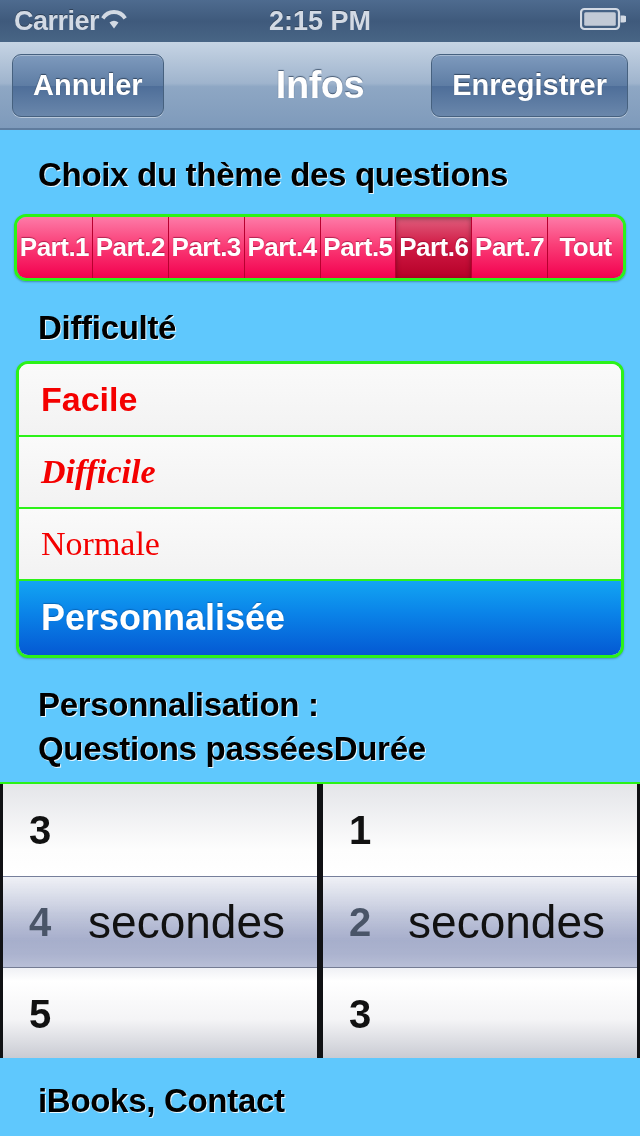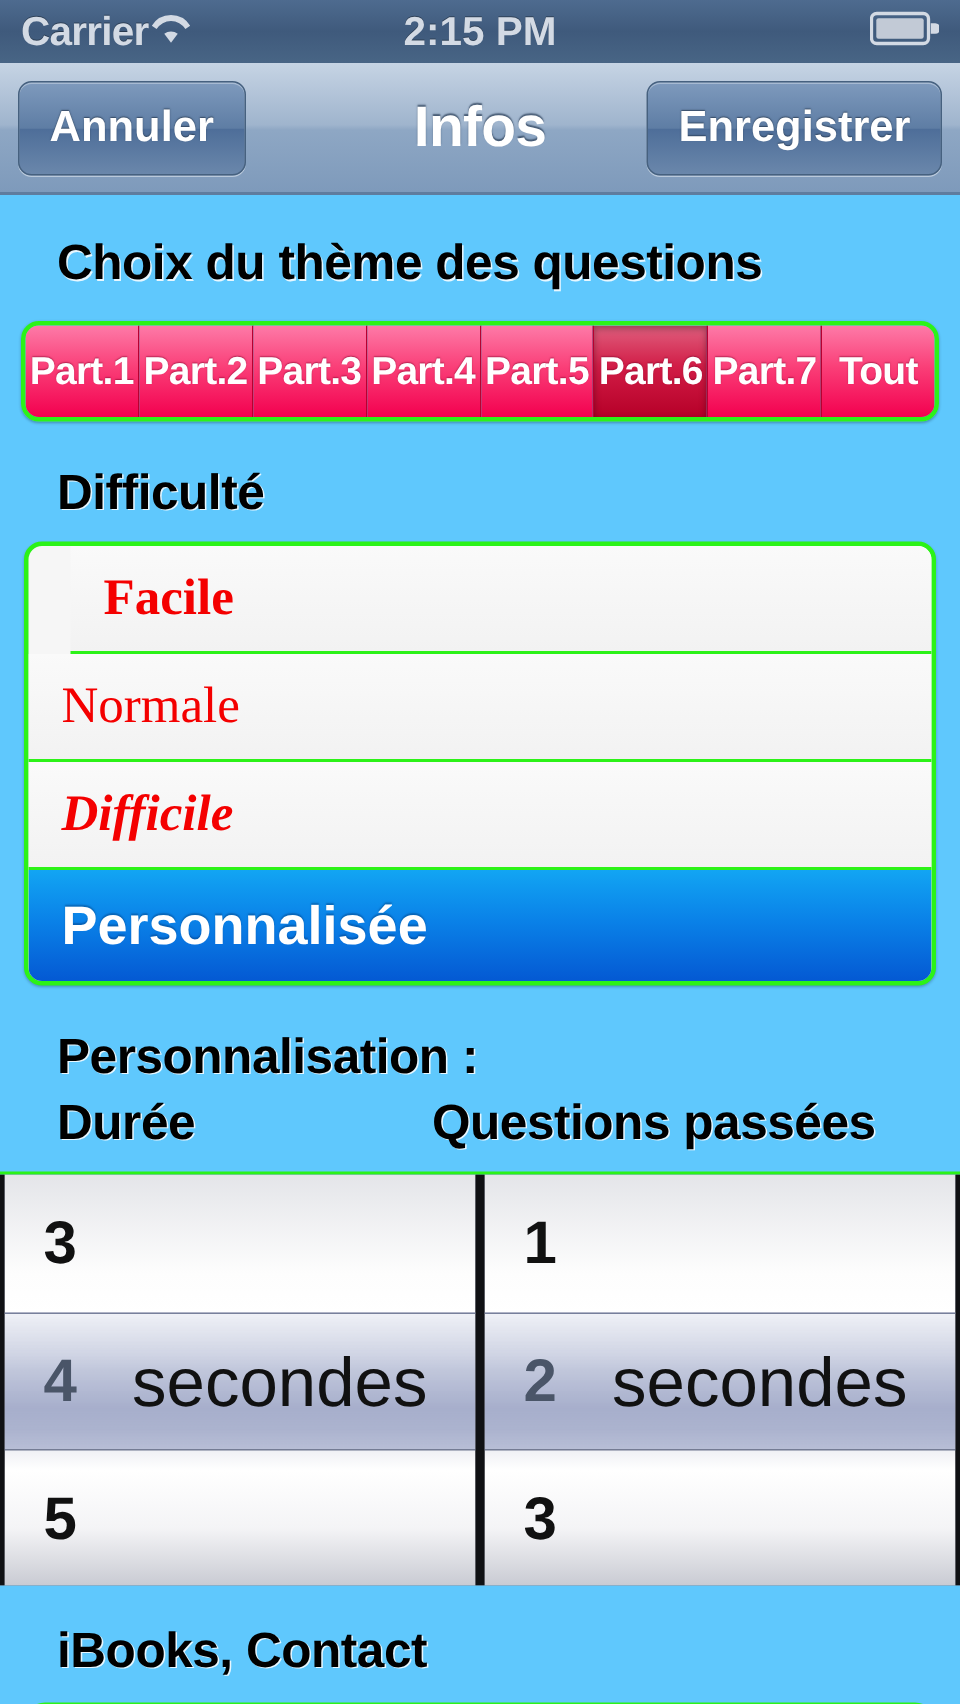--- a/index.html
+++ b/index.html
@@ -136,21 +136,21 @@
     padding:16px 0 16px 22px;
     border-bottom:2px solid #2cf218;
     background:linear-gradient(to bottom, #fafafa 0%, #f2f2f2 100%);
     cursor:pointer;
     font-size:34px;
     color:#f40000;
     min-height:60px;
     display:flex; align-items:center;
   }
   .diff-row:last-child { border-bottom:none; }
-  .diff-row.facile   { font-family:Liberation Serif, serif; font-weight:bold;margin-left:28px; }
+  .diff-row.facile   { font-family:Liberation Sans, sans-serif; font-weight:bold; }
   .diff-row.normale  { font-family:"Liberation Serif", serif; font-weight:normal; }
   .diff-row.difficile{ font-family:"Liberation Serif", serif; font-weight:bold; font-style:italic; }
   .diff-row.selected {
     background:linear-gradient(to bottom, #12a5f3 0%, #0a82e8 45%, #0459d3 100%);
     color:#ffffff;
     font-family:"Liberation Sans", sans-serif;
     font-weight:bold; font-style:normal;
     font-size:36px;
     border-bottom:none;
     text-shadow:0 -1px 1px rgba(0,40,90,0.35);
@@ -273,30 +273,30 @@
         <div class="seg">Part.7</div>
         <div class="seg">Tout</div>
       </div>
 
     <div class="diff-header">
       <div class="section-label">Difficulté</div>
     </div>
 
     <div class="diff-table" id="diff-table">
         <div class="diff-row facile">Facile</div>
+        <div class="diff-row difficile">Difficile</div>
         <div class="diff-row normale">Normale</div>
-        <div class="diff-row difficile">Difficile</div>
         <div class="diff-row personnalisee selected">Personnalisée</div>
       </div>
 
     <div class="perso-block">
       <div class="section-label">Personnalisation :</div>
       <div class="perso-row2">
+        <div class="section-label">Questions passées</div>
         <div class="section-label perso-duree">Durée</div>
-        <div class="section-label">Questions passées</div>
       </div>
     </div>
 
     <div class="picker-area">
       <div class="picker">
         <div class="picker-rows" id="duration-rows">
             <div class="prow">
               <span>3</span>
             </div>
             <div class="prow sel">

